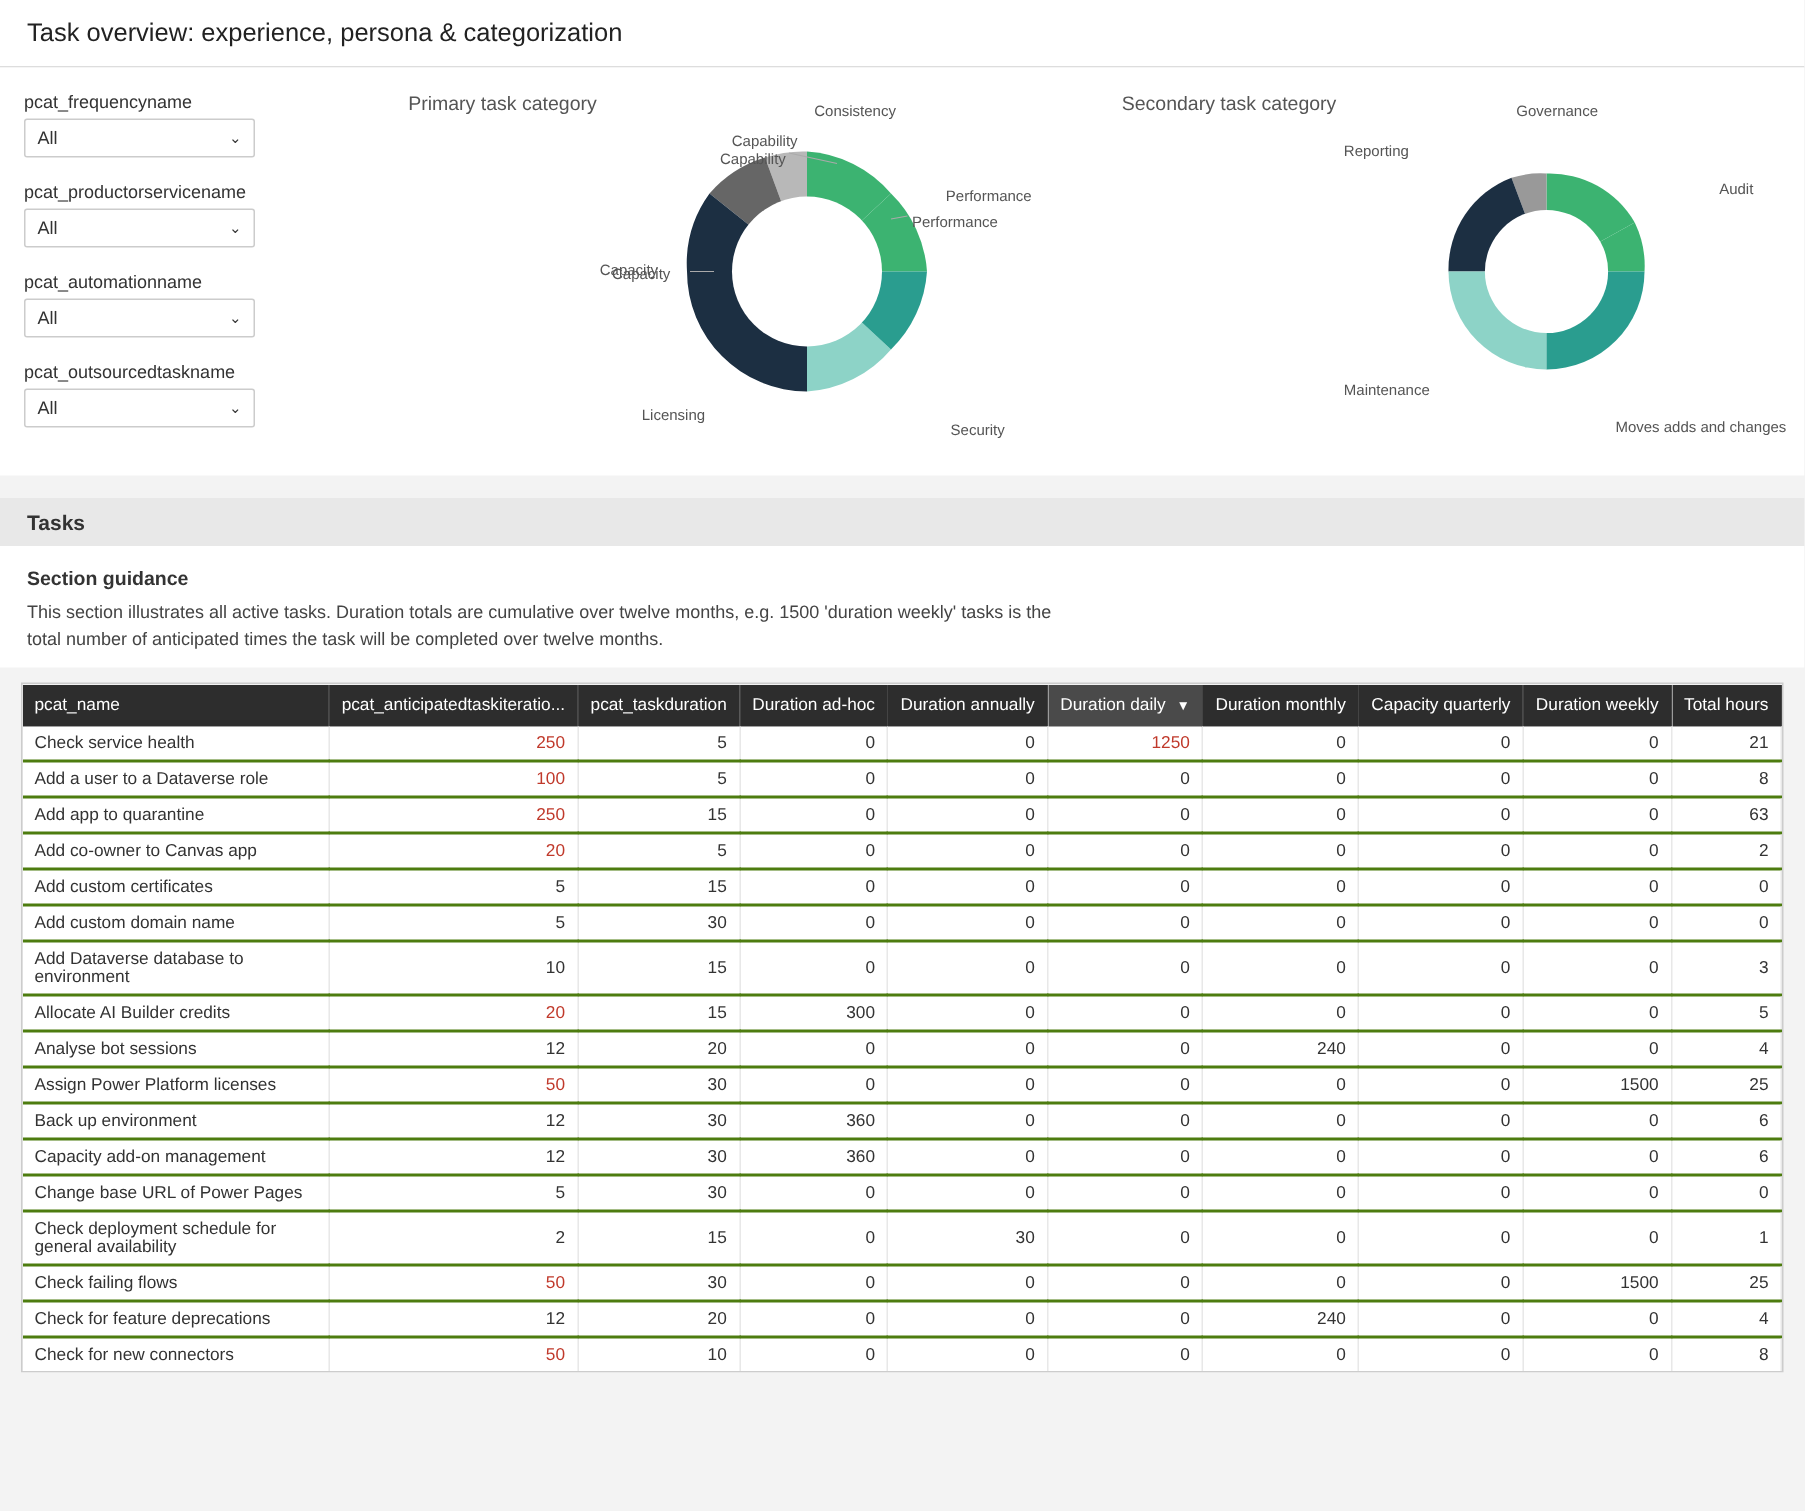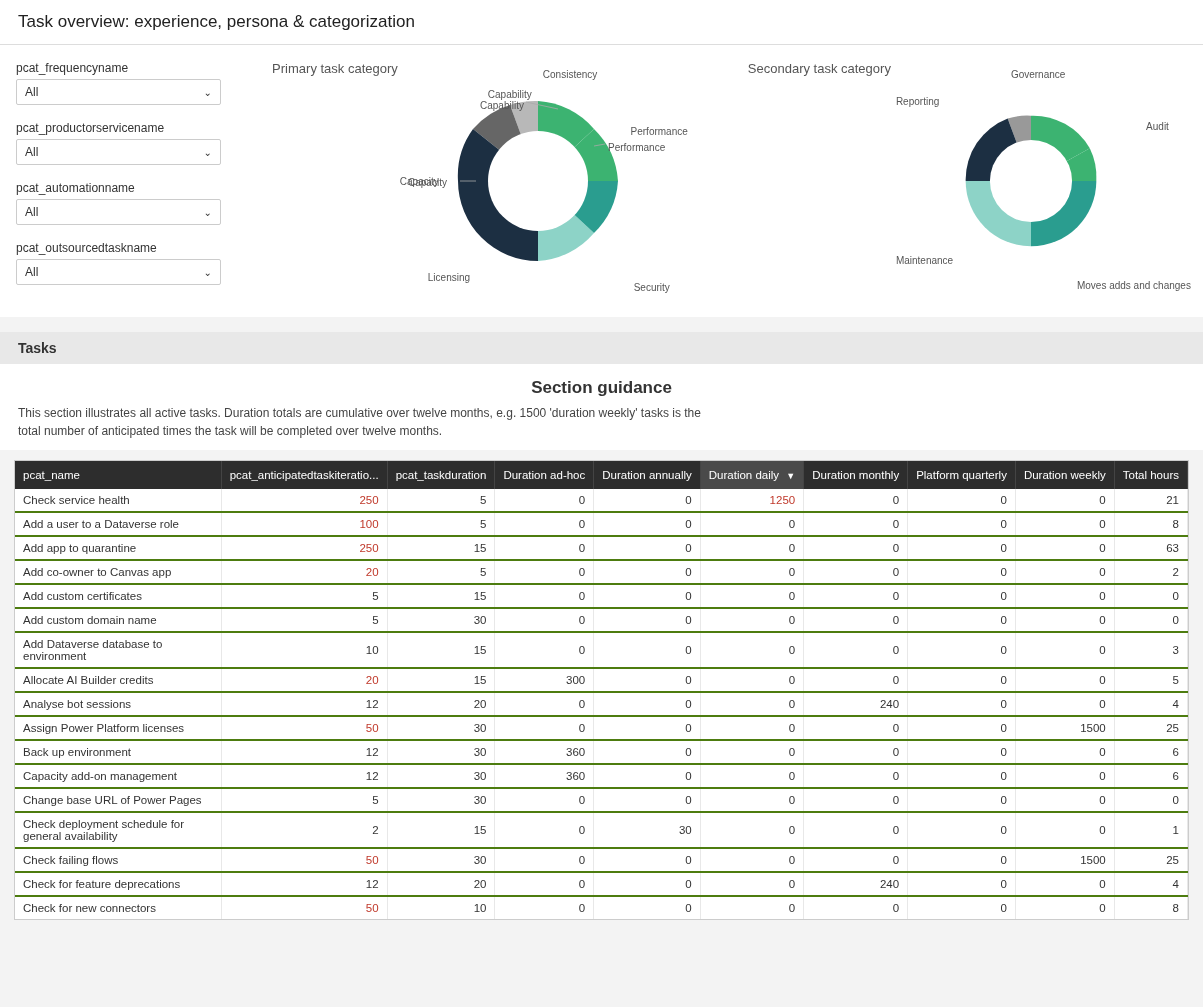--- a/index.html
+++ b/index.html
@@ -32,21 +32,21 @@
     }
 
     .filter-label {
       font-size: 12px;
       font-weight: 400;
       color: #333;
       margin-bottom: 4px;
     }
 
     .filter-select {
-      width: 205px;
+      width: 154px;
       border: 1px solid #ccc;
       border-radius: 2px;
       padding: 5px 8px;
       font-size: 12px;
       background: #fff;
       display: flex;
       align-items: center;
       justify-content: space-between;
       cursor: pointer;
     }
@@ -98,24 +98,23 @@
       color: #333;
       margin-top: 15px;
     }
 
     .section-guidance {
       background: #fff;
       padding: 14px 18px 10px;
     }
 
     .section-guidance-title {
-      font-size: 17px;
+      font-size: 13px;
       font-weight: 600;
       margin-bottom: 6px;
-      text-align: center;
     }
 
     .section-guidance-text {
       font-size: 12px;
       color: #444;
       line-height: 1.5;
     }
 
     .table-wrapper {
       margin: 10px 14px 0;
@@ -303,21 +302,21 @@
   <table>
     <thead>
       <tr>
         <th>pcat_name</th>
         <th>pcat_anticipatedtaskiteratio...</th>
         <th>pcat_taskduration</th>
         <th>Duration ad-hoc</th>
         <th>Duration annually</th>
         <th class="sorted">Duration daily <span class="sort-arrow">▼</span></th>
         <th>Duration monthly</th>
-        <th>Platform quarterly</th>
+        <th>Capacity quarterly</th>
         <th>Duration weekly</th>
         <th>Total hours</th>
       </tr>
     </thead>
     <tbody id="table-body">
     <tr>
           <td>Check service health</td>
           <td class="red num">250</td>
           <td class="num">5</td>
           <td class="num">0</td>

